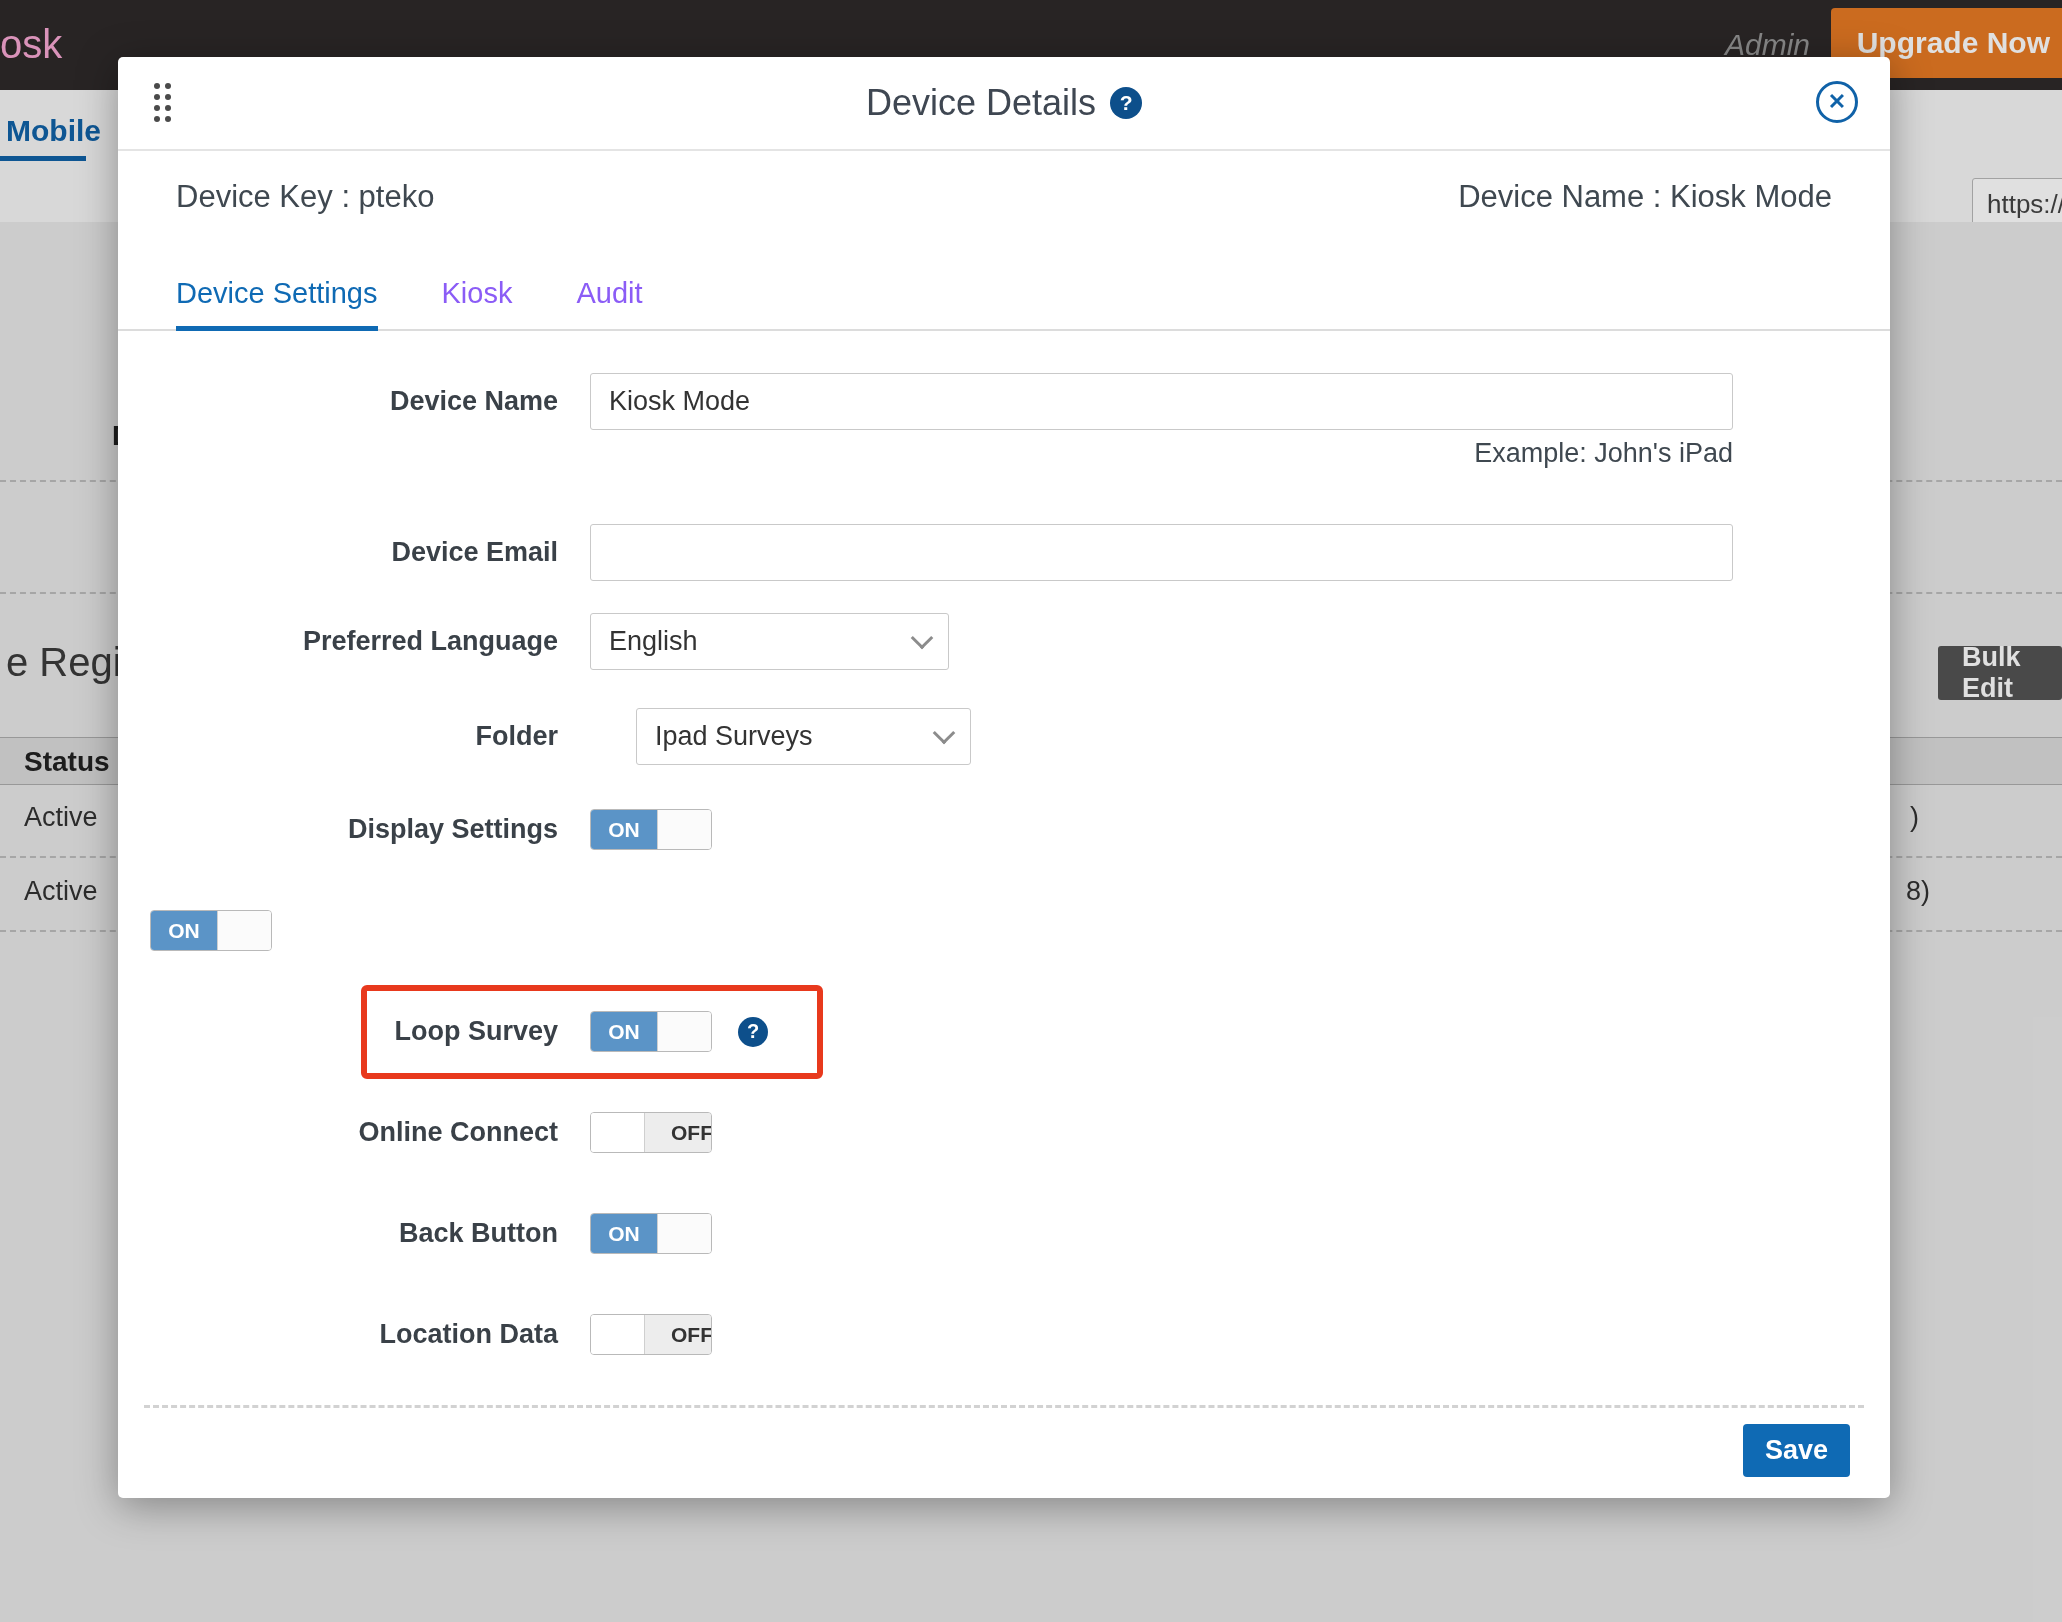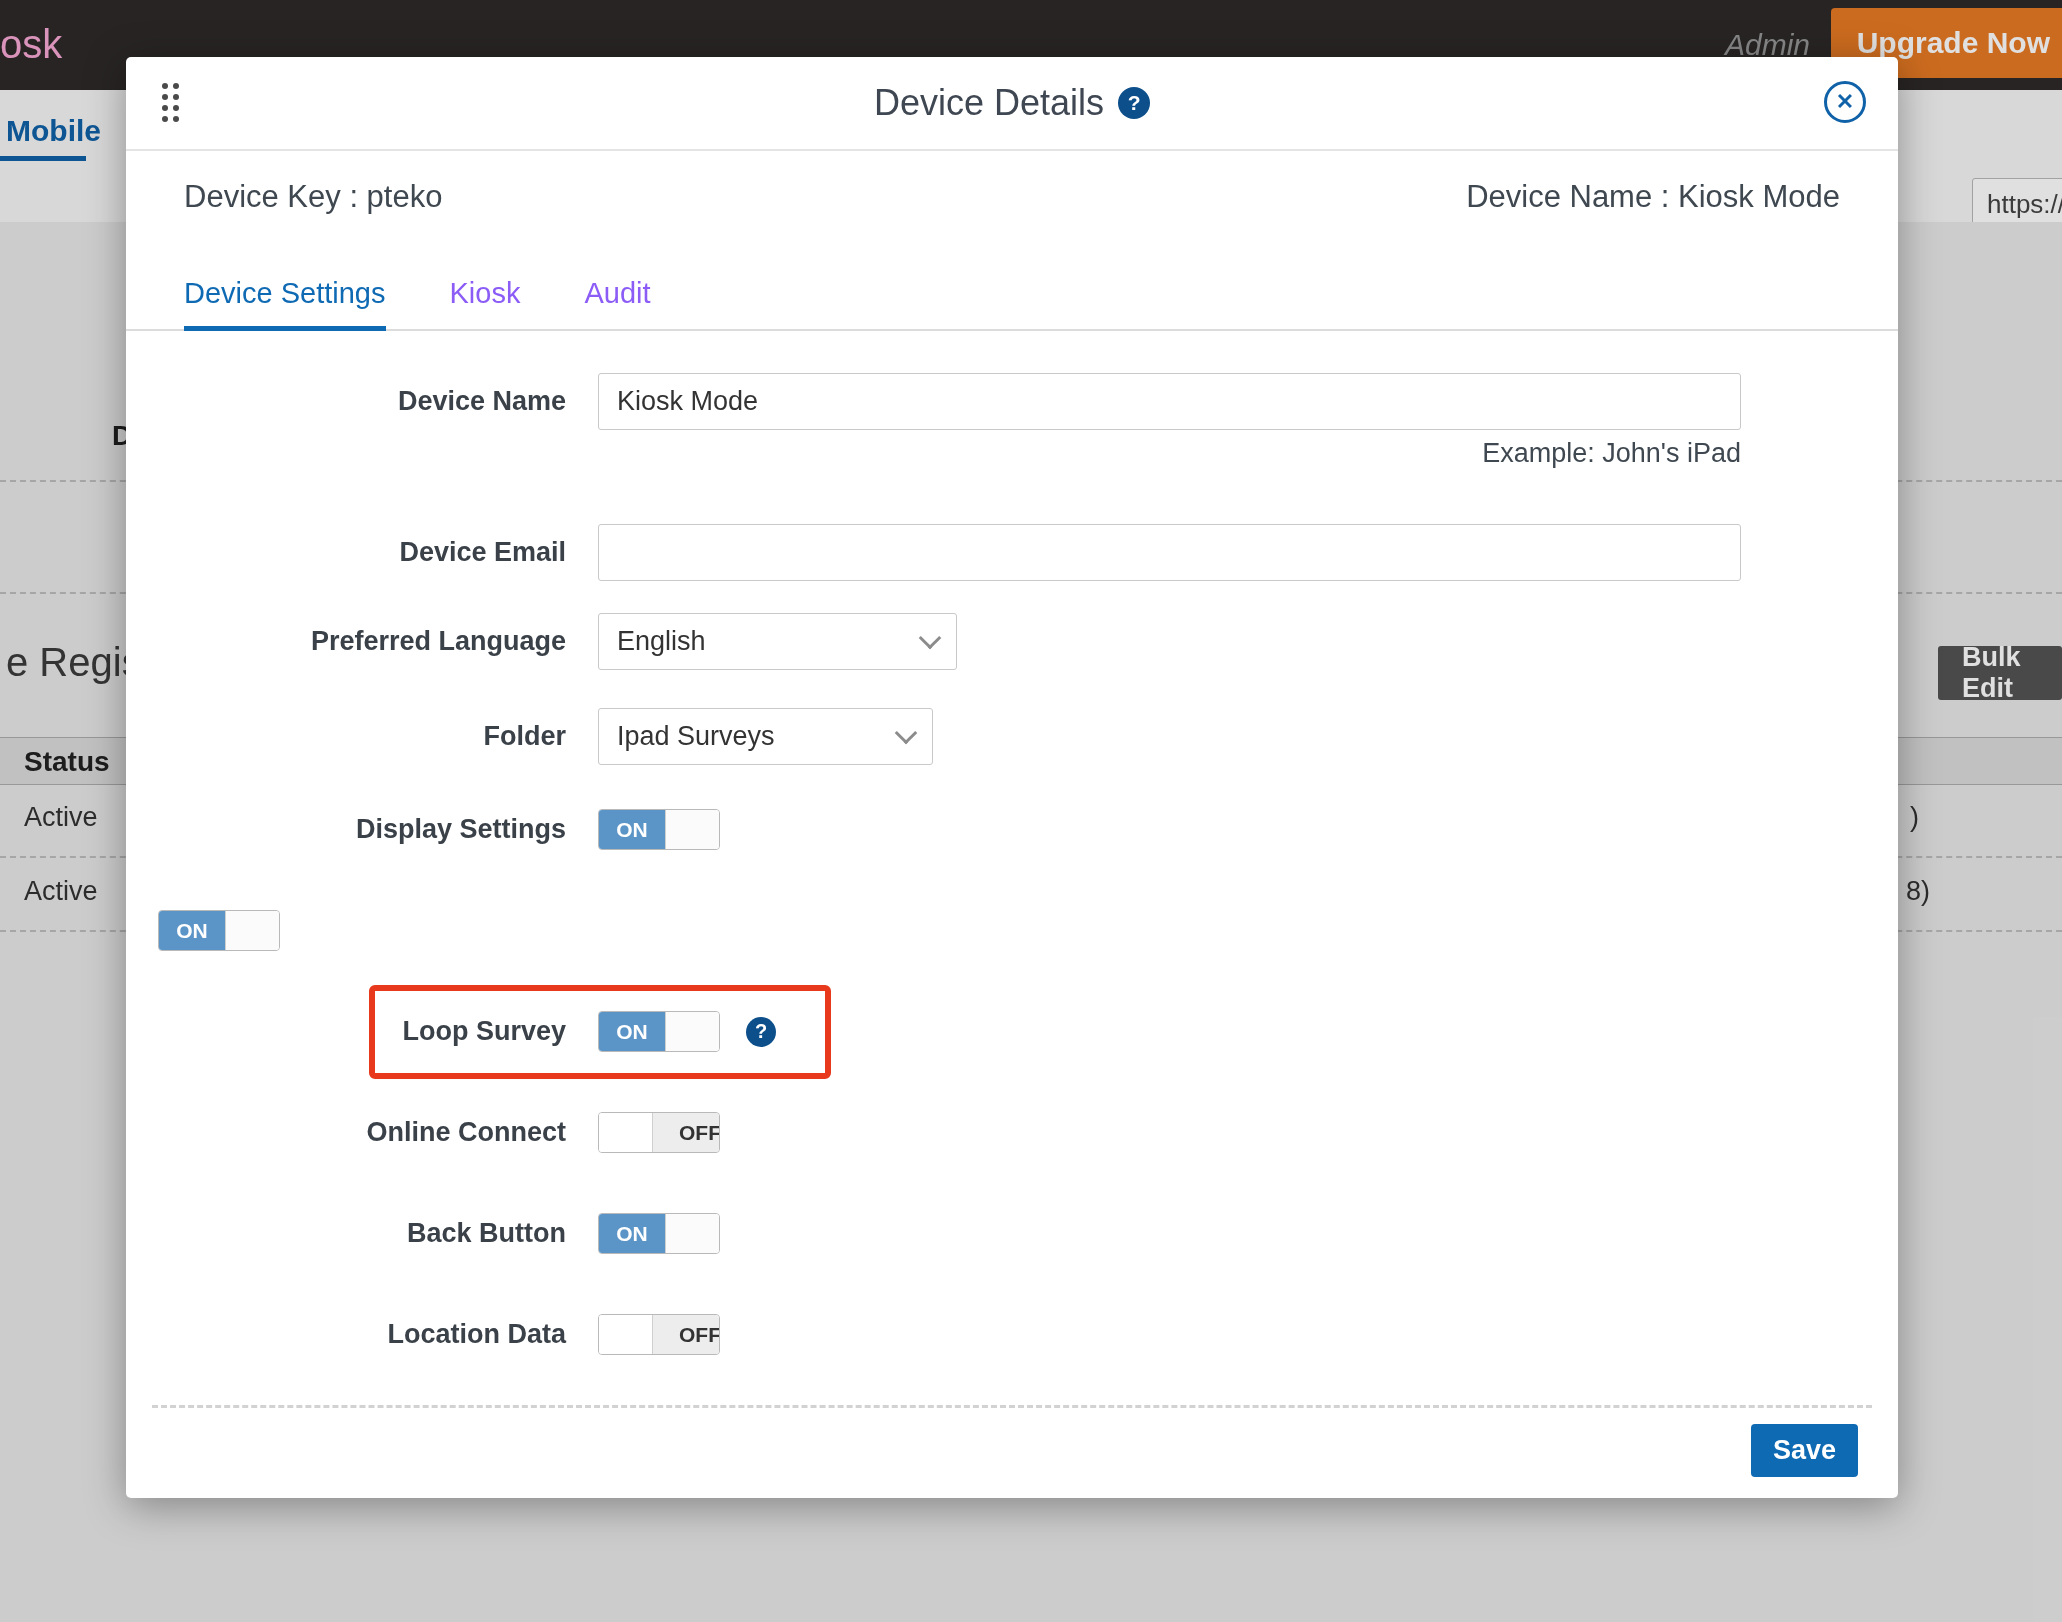--- a/index.html
+++ b/index.html
@@ -28,42 +28,42 @@
   .status-h { left:24px; top:746px; font-size:28px; font-weight:bold; color:#222; }
   .row-txt { font-size:27px; color:#333; }
   .active-1 { left:24px; top:802px; }
   .active-2 { left:24px; top:876px; }
   .paren-1 { left:1910px; top:802px; }
   .paren-2 { left:1906px; top:876px; }
 
   .backdrop { position:absolute; inset:0; background:rgba(0,0,0,0.12); z-index:5; }
 
   
-  .modal { position:absolute; left:126px; top:57px; width:1772px; height:1441px; background:#fff; border-radius:5px; box-shadow:0 8px 40px rgba(0,0,0,0.35); z-index:10; }
+  .modal { position:absolute; left:118px; top:57px; width:1772px; height:1441px; background:#fff; border-radius:5px; box-shadow:0 8px 40px rgba(0,0,0,0.35); z-index:10; }
 
   .modal-header { position:relative; height:94px; border-bottom:2px solid #e4e4e4; display:flex; align-items:center; justify-content:center; }
   .grip { position:absolute; left:36px; top:26px; display:grid; grid-template-columns:repeat(2,6px); grid-auto-rows:6px; gap:5px; cursor:move; }
   .grip i { background:#4a4a4a; border-radius:50%; display:block; }
   .modal-title { font-size:36px; color:#3f4752; display:flex; align-items:center; gap:14px; }
   .help-icon { width:32px; height:32px; border-radius:50%; background:#0d4f8b; color:#fff; font-size:21px; font-weight:bold; display:inline-flex; align-items:center; justify-content:center; }
   .close-btn { position:absolute; right:32px; top:24px; width:42px; height:42px; border-radius:50%; border:3px solid #1062a8; color:#1062a8; font-size:22px; font-weight:bold; display:flex; align-items:center; justify-content:center; cursor:pointer; background:#fff; }
 
   .key-row { display:flex; justify-content:space-between; padding:28px 58px 0 58px; font-size:31px; color:#3f4850; }
 
   .tabs { margin-top:62px; padding-left:58px; border-bottom:2px solid #dcdcdc; display:flex; gap:64px; }
   .tab { font-size:29px; color:#8b5cf6; padding-bottom:16px; cursor:pointer; }
   .tab.active { color:#0f6ab4; border-bottom:5px solid #0f6ab4; margin-bottom:-2px; }
 
   .modal-body { padding-top:42px; }
   .form-row { display:flex; align-items:center; }
   .f-label { width:440px; text-align:right; font-size:27px; font-weight:bold; color:#3a4148; flex:none; }
   .ctl { margin-left:32px; }
   .text-input { width:1143px; height:57px; border:1px solid #c9c9c9; border-radius:3px; font-size:27px; color:#333; padding:0 18px; font-family:"Liberation Sans", sans-serif; }
   .helper-row { margin:8px 0 55px 472px; width:1143px; text-align:right; font-size:27px; color:#3f4850; }
-  .mb32 { margin-bottom:32px; } .mb38 { margin-bottom:38px; } .mb44 { margin-bottom:44px; } .mb60 { margin-bottom:60px; }
+  .mb32 { margin-bottom:32px; } .mb38 { margin-bottom:38px; } .mb44 { margin-bottom:44px;gap:46px; } .mb60 { margin-bottom:60px; }
 
   .select { height:57px; border:1px solid #c9c9c9; border-radius:3px; display:flex; align-items:center; justify-content:space-between; padding:0 18px; font-size:27px; color:#333; cursor:pointer; background:#fff; }
   .sel-lang { width:359px; } .sel-folder { width:335px; }
   .chevron { width:16px; height:16px; border-right:3px solid #8c8c8c; border-bottom:3px solid #8c8c8c; transform:rotate(45deg); margin-top:-8px; }
 
   .toggle { width:122px; height:41px; border:1px solid #b9b9b9; border-radius:4px; display:flex; overflow:hidden; cursor:pointer; background:#fff; }
   .toggle .seg { display:flex; align-items:center; justify-content:center; font-size:21px; font-weight:bold; }
   .toggle.on .seg { flex:0 0 55%; background:#5b94c7; color:#fff; }
   .toggle.on .knob { flex:1; background:#fbfbfb; border-left:1px solid #cfcfcf; }
   .toggle.off .knob { flex:0 0 45%; background:#fff; border-right:1px solid #cfcfcf; }

